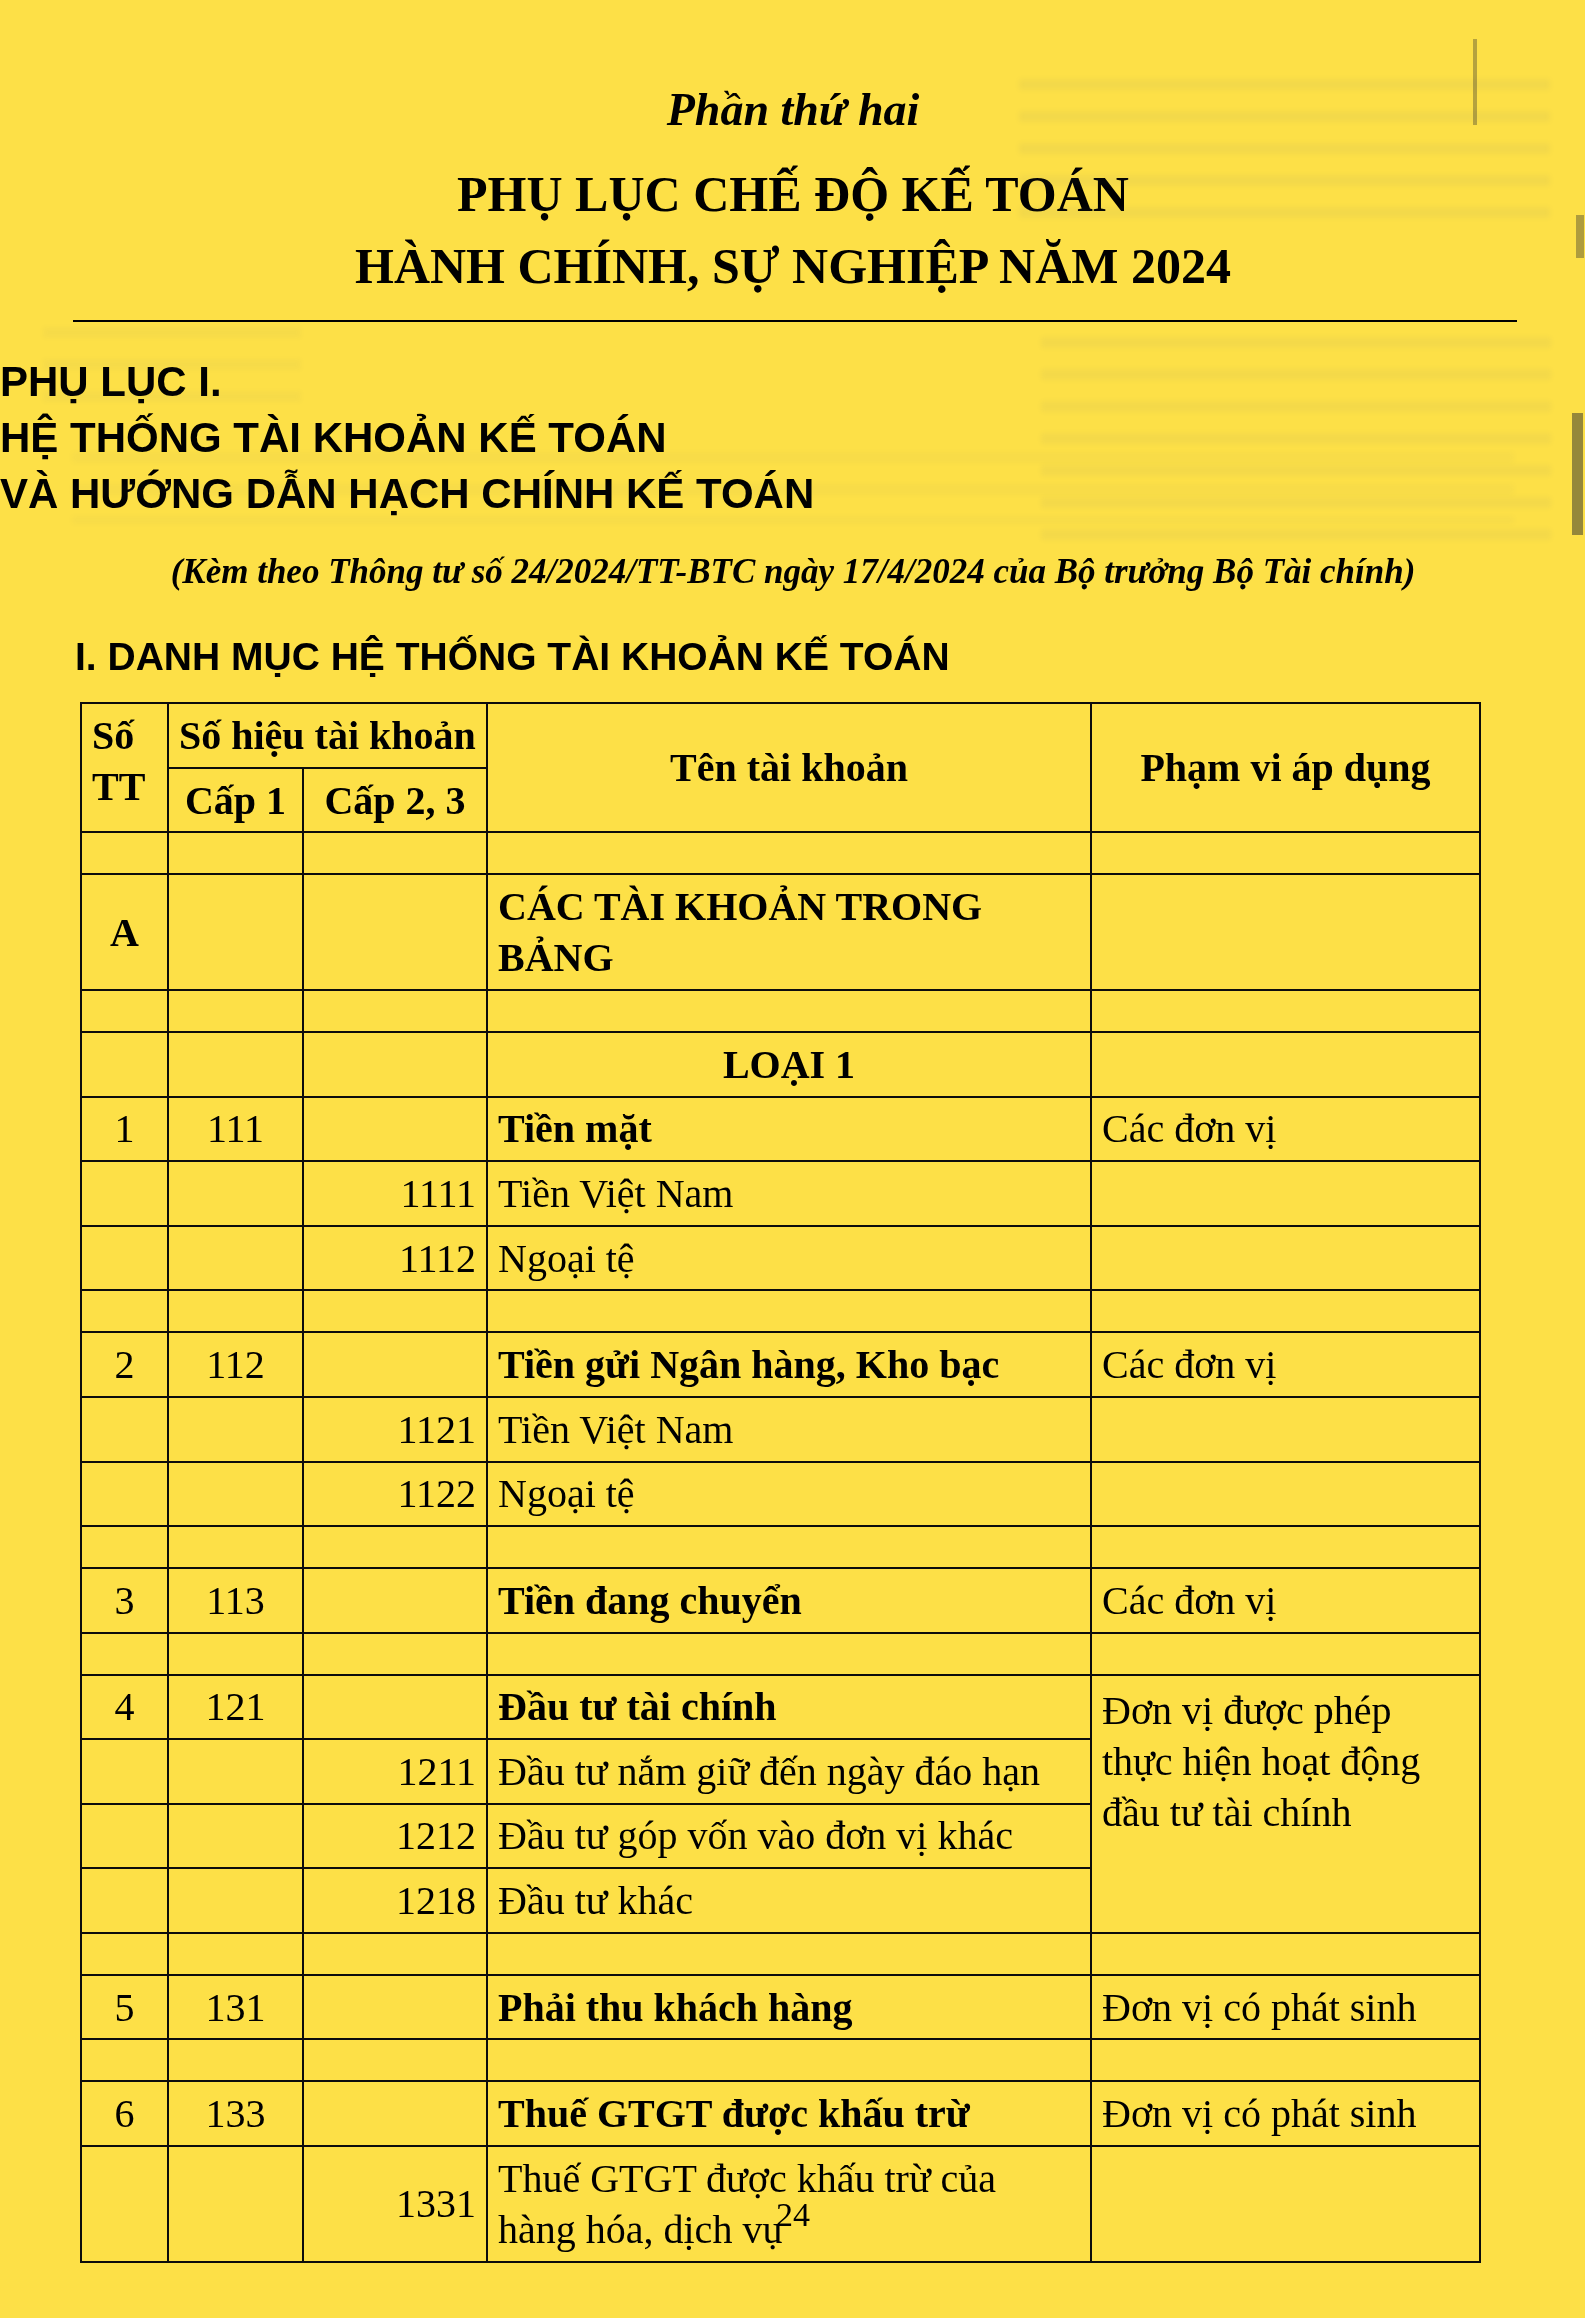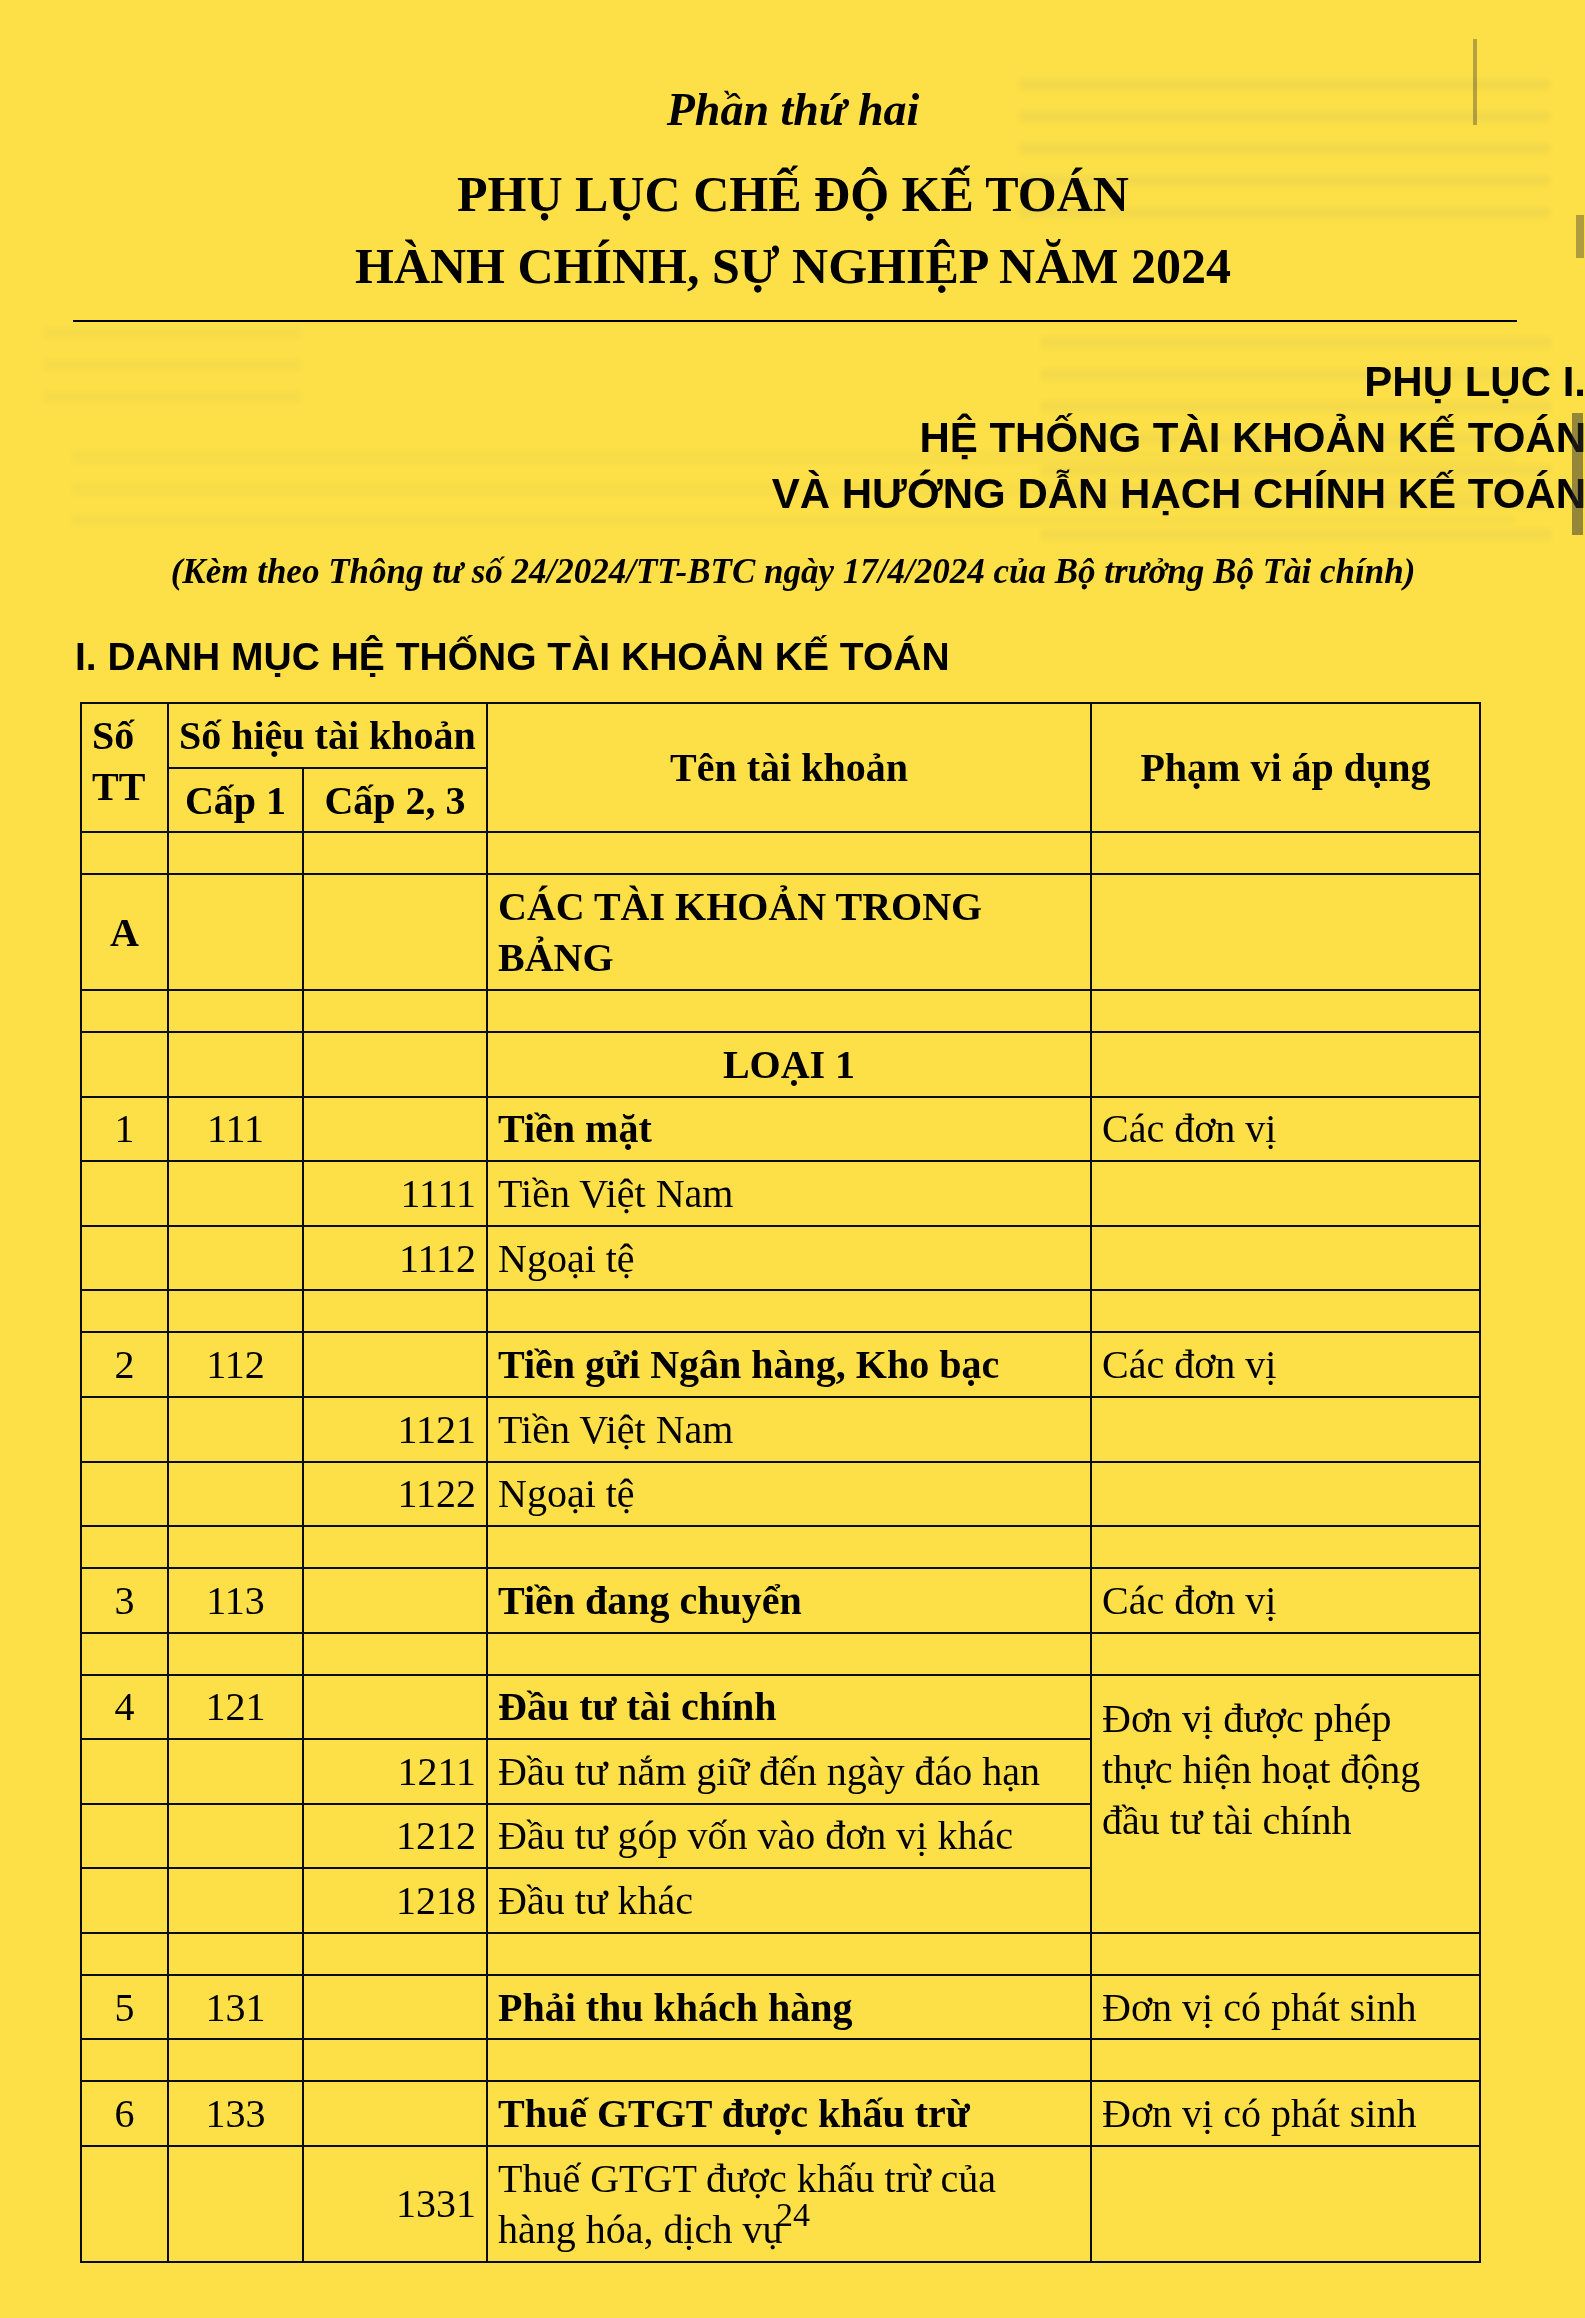--- a/index.html
+++ b/index.html
@@ -16,23 +16,23 @@
   .part-title {
     padding-top:83px; text-align:center;
     font-style:italic; font-weight:bold; font-size:46px;
   }
   .main-title {
     margin-top:21.5px; text-align:center;
     font-weight:bold; font-size:50px; line-height:1.45;
   }
   .rule { height:0; border-top:2.9px solid #000; margin:17px 69px 0 73px; }
   .appendix {
-    margin-top:32px; text-align:right;
+    margin-top:32px; text-align:left;
     font-family:"Liberation Sans", sans-serif;
-    font-weight:bold; font-size:42px; line-height:1.34;padding-left:38px;
+    font-weight:bold; font-size:42px; line-height:1.34;
   }
   .issued {
     margin-top:30px; text-align:center;
     font-weight:bold; font-style:italic; font-size:35px;
   }
   .section-title {
     margin:43px 0 23px 75px;
     font-family:"Liberation Sans", sans-serif;
     font-weight:bold; font-size:39px;
   }
@@ -52,21 +52,21 @@
   .h-sohieu{ text-align:left; }
   .h-cap1, .h-cap23 { text-align:center; }
   .h-name, .h-scope { text-align:center; vertical-align:middle; }
 
   .accounts tbody tr { height:56px; }
   .accounts tbody tr.spacer { height:42px; }
   .c-stt, .c-cap1 { text-align:center; }
   .c-cap23 { text-align:right; padding-left:18.7px; }
   .c-name  { text-align:left; }
   .c-scope { text-align:left; }
-  .c-scope.top { vertical-align:top; padding-top:17px; }
+  .c-scope.top { vertical-align:top; padding-top:9px; }
   .b   { font-weight:bold; }
   .ctr { text-align:center; }
 
   
   .page-number {
     position:absolute; left:0; right:0; bottom:85px;
     text-align:center; font-size:34px;
   }
 
   

